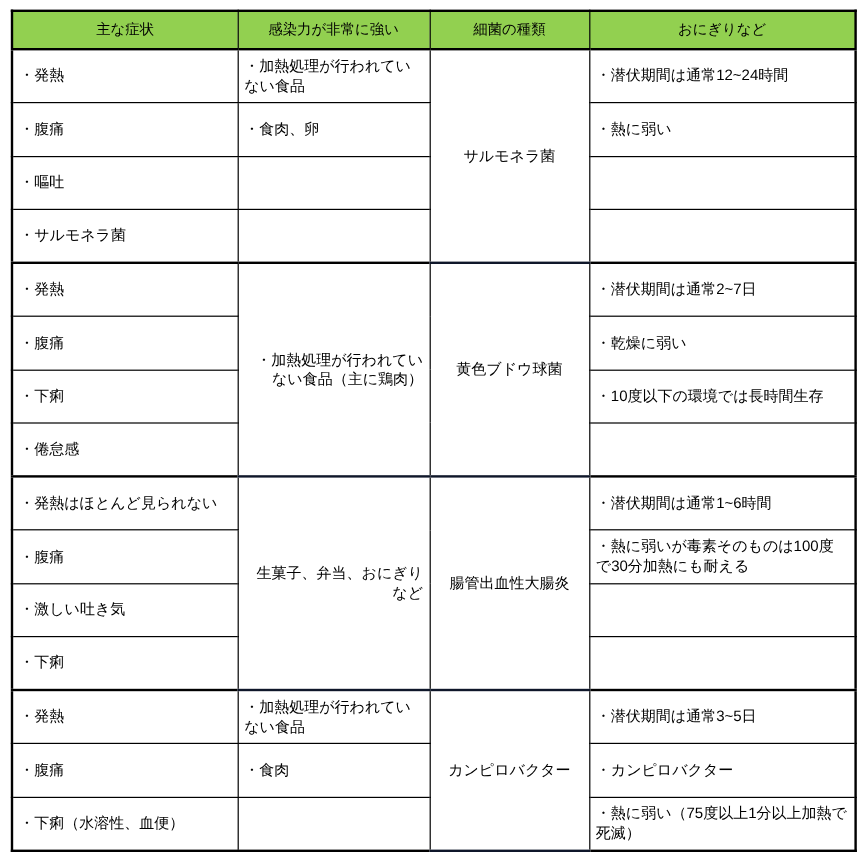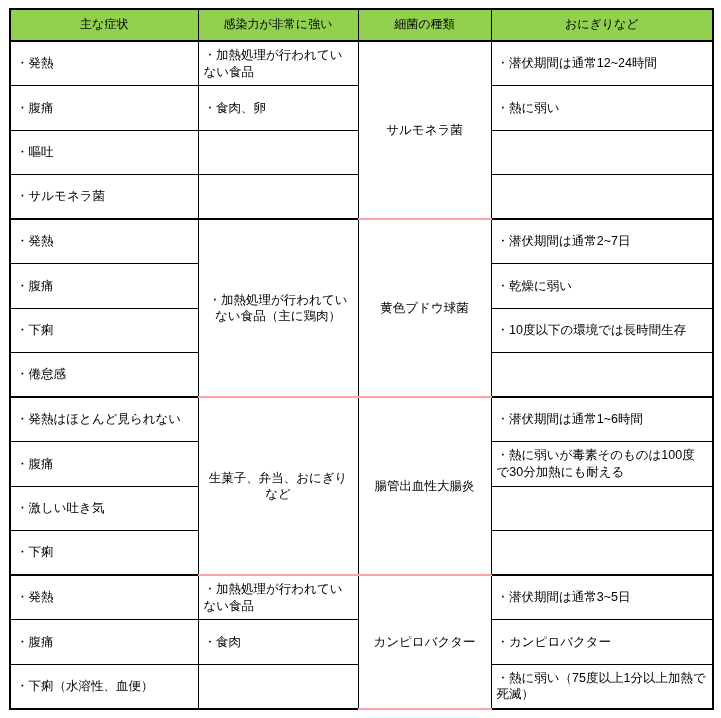--- a/index.html
+++ b/index.html
@@ -73,21 +73,21 @@
   .cell.bullet { text-indent: 0; }
 
   
   tr.group-end > td,
   tr.group-end > th {
     border-bottom: 2px solid #000000;
   }
 
   td.group-cell {
     border-top: 2px solid #000000;
-    border-bottom: 2px solid #fca5a5;
+    border-bottom: 2px solid #0f172a;
     text-align: center;
   }
 
   td.empty-cell { }
 </style>
 </head>
 <body>
 
 <div id="table-wrap">
   <table class="food-poisoning-table">
@@ -160,21 +160,21 @@
         </td>
         <td class="empty-cell">
           <div class="cell"></div>
         </td>
       </tr>
 
       <tr>
         <td>
           <div class="cell bullet">・発熱</div>
         </td>
-        <td class="group-cell" rowspan="4" style="text-align:center;">
+        <td class="group-cell" rowspan="4" style="text-align:right;">
           <div class="cell bullet">・加熱処理が行われていない食品（主に鶏肉）</div>
         </td>
         <td class="group-cell" rowspan="4">
           <div class="cell center">黄色ブドウ球菌</div>
         </td>
         <td>
           <div class="cell bullet">・潜伏期間は通常2~7日</div>
         </td>
       </tr>
       <tr>
@@ -199,21 +199,21 @@
         </td>
         <td class="empty-cell">
           <div class="cell"></div>
         </td>
       </tr>
 
       <tr>
         <td>
           <div class="cell bullet">・発熱はほとんど見られない</div>
         </td>
-        <td class="group-cell" rowspan="4" style="text-align:center;">
+        <td class="group-cell" rowspan="4" style="text-align:right;">
           <div class="cell">生菓子、弁当、おにぎりなど</div>
         </td>
         <td class="group-cell" rowspan="4">
           <div class="cell center">腸管出血性大腸炎</div>
         </td>
         <td>
           <div class="cell bullet">・潜伏期間は通常1~6時間</div>
         </td>
       </tr>
       <tr>

